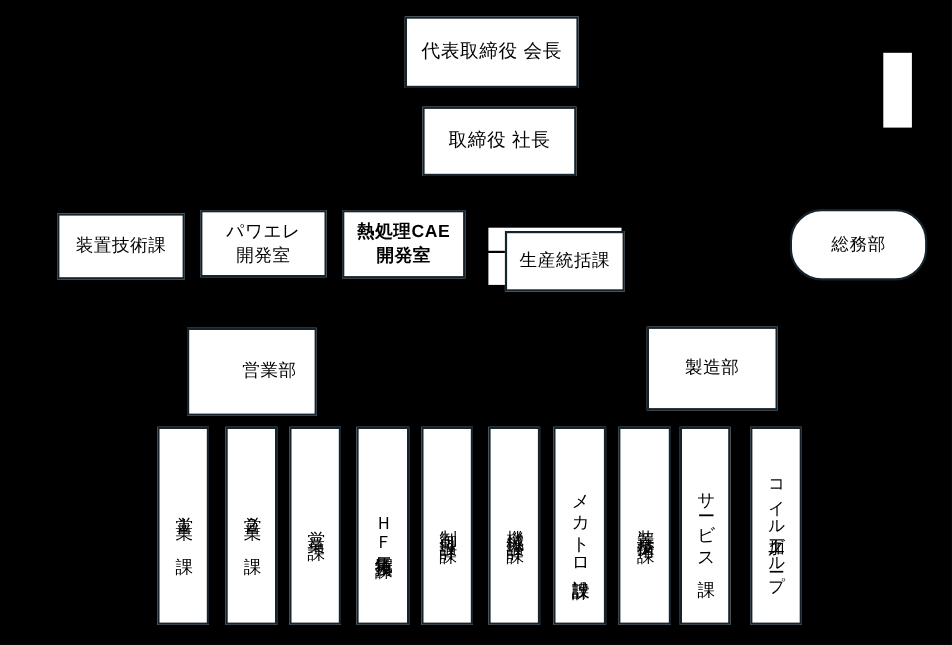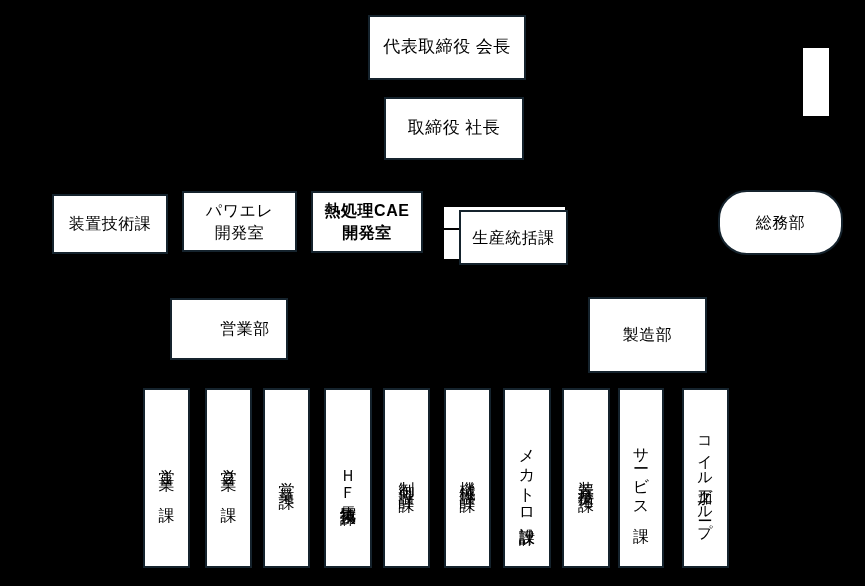--- a/index.html
+++ b/index.html
@@ -84,21 +84,21 @@
   <div class="shadow-box" style="left:444px;top:207px;width:121px;height:52px;"></div>
   <div class="connector" style="left:443px;top:228px;width:17px;height:2px;"></div>
   <div class="node" style="left:459px;top:210px;width:109px;height:55px;">
     <span class="h-label">生産統括課</span>
   </div>
 
   <div class="node" style="left:718px;top:190px;width:125px;height:65px;border-radius:29px;">
     <span class="h-label">総務部</span>
   </div>
 
-  <div class="node" style="left:170px;top:298px;width:118px;height:62px;padding-left:32px;">
+  <div class="node" style="left:170px;top:298px;width:118px;height:80px;padding-left:32px;">
     <span class="h-label">営業部</span>
   </div>
 
 
   <div class="node" style="left:588px;top:297px;width:119px;height:76px;">
     <span class="h-label">製造部</span>
   </div>
 
   <div class="node" style="left:143px;top:388px;width:47px;height:180px;">
     <span class="v-label" style="letter-spacing:7px;">営業1課</span>

